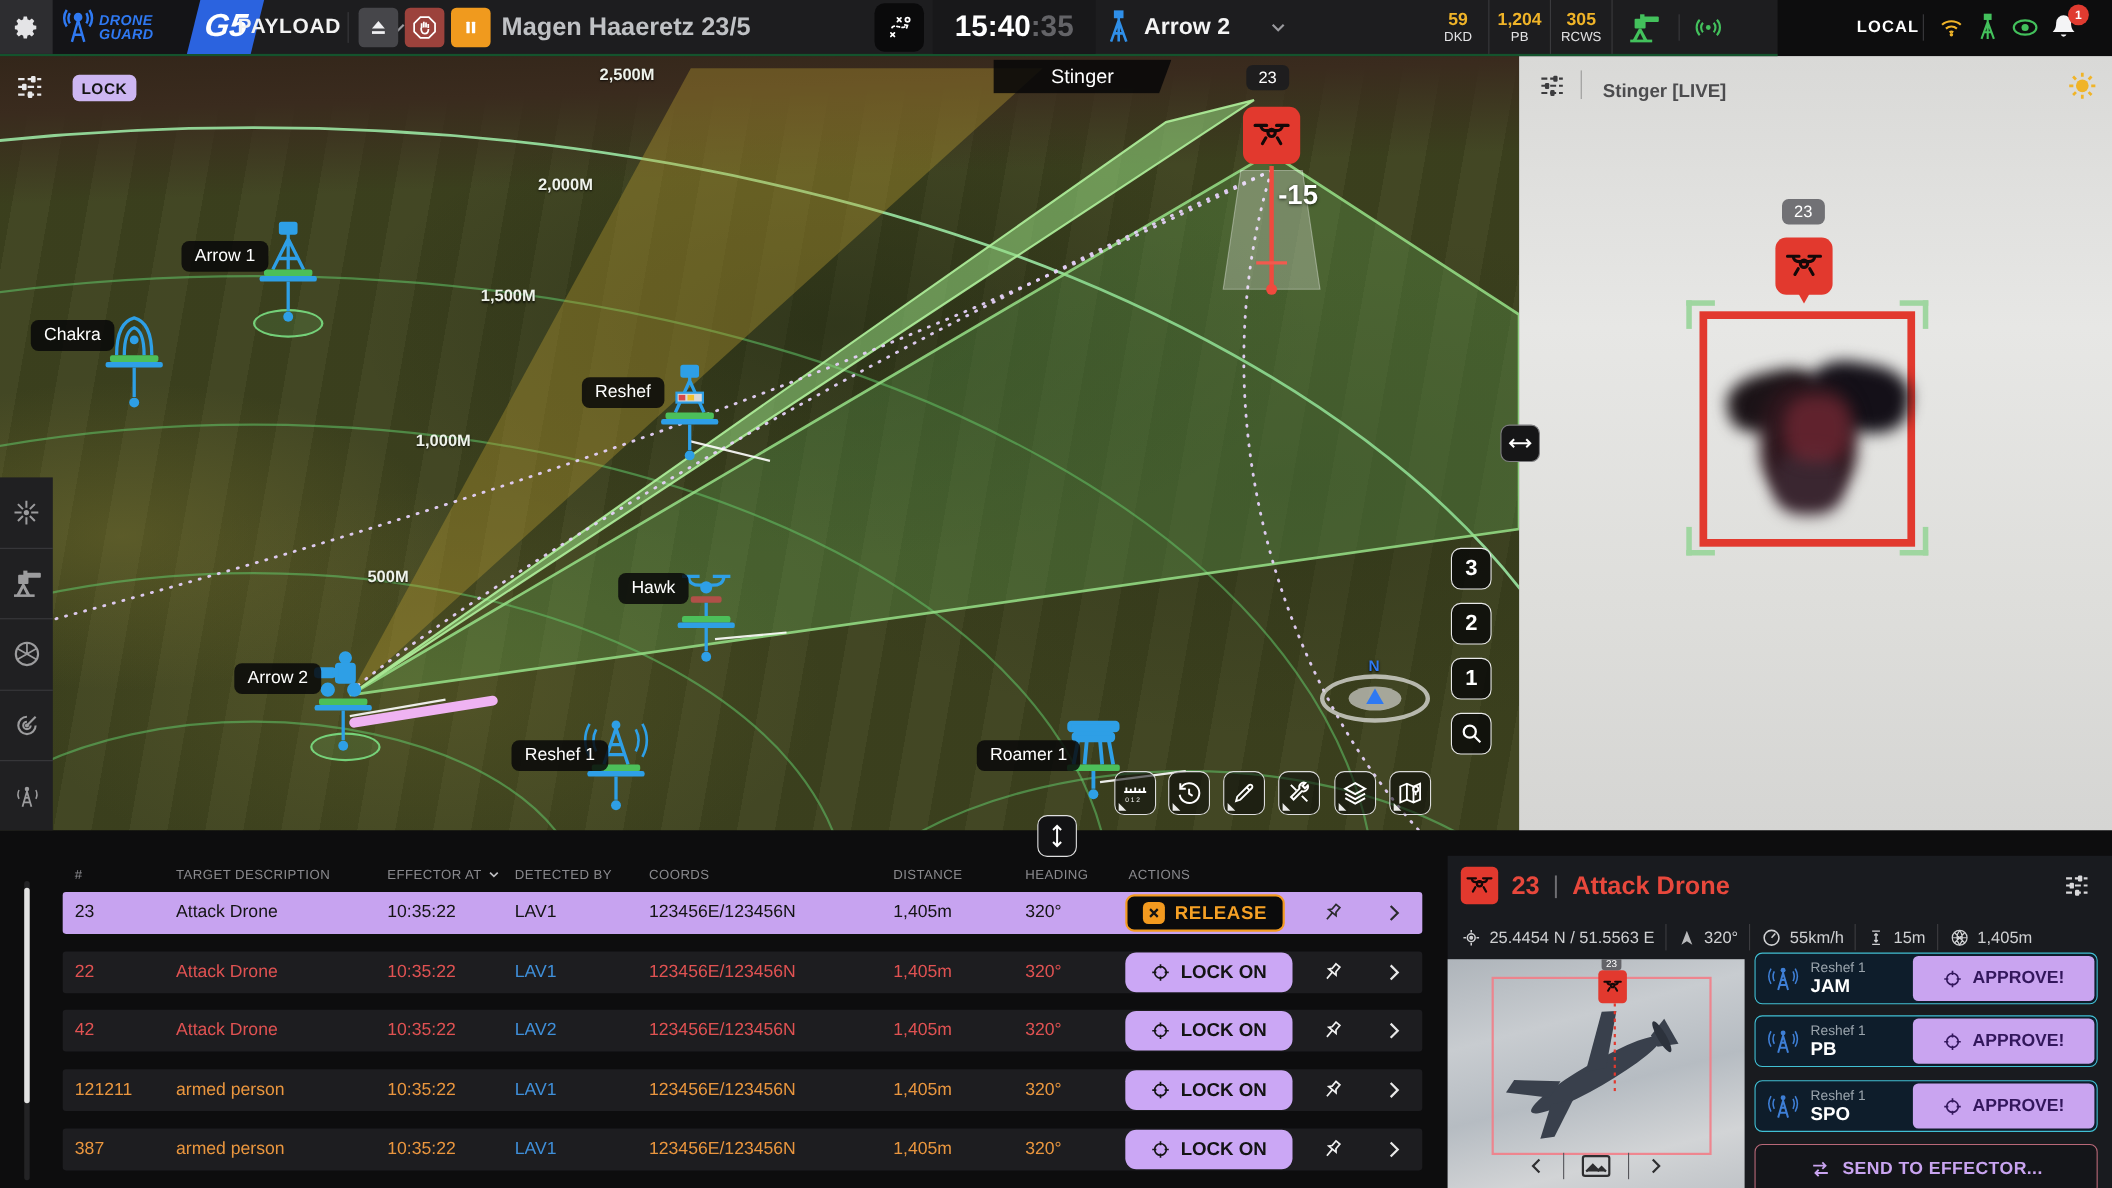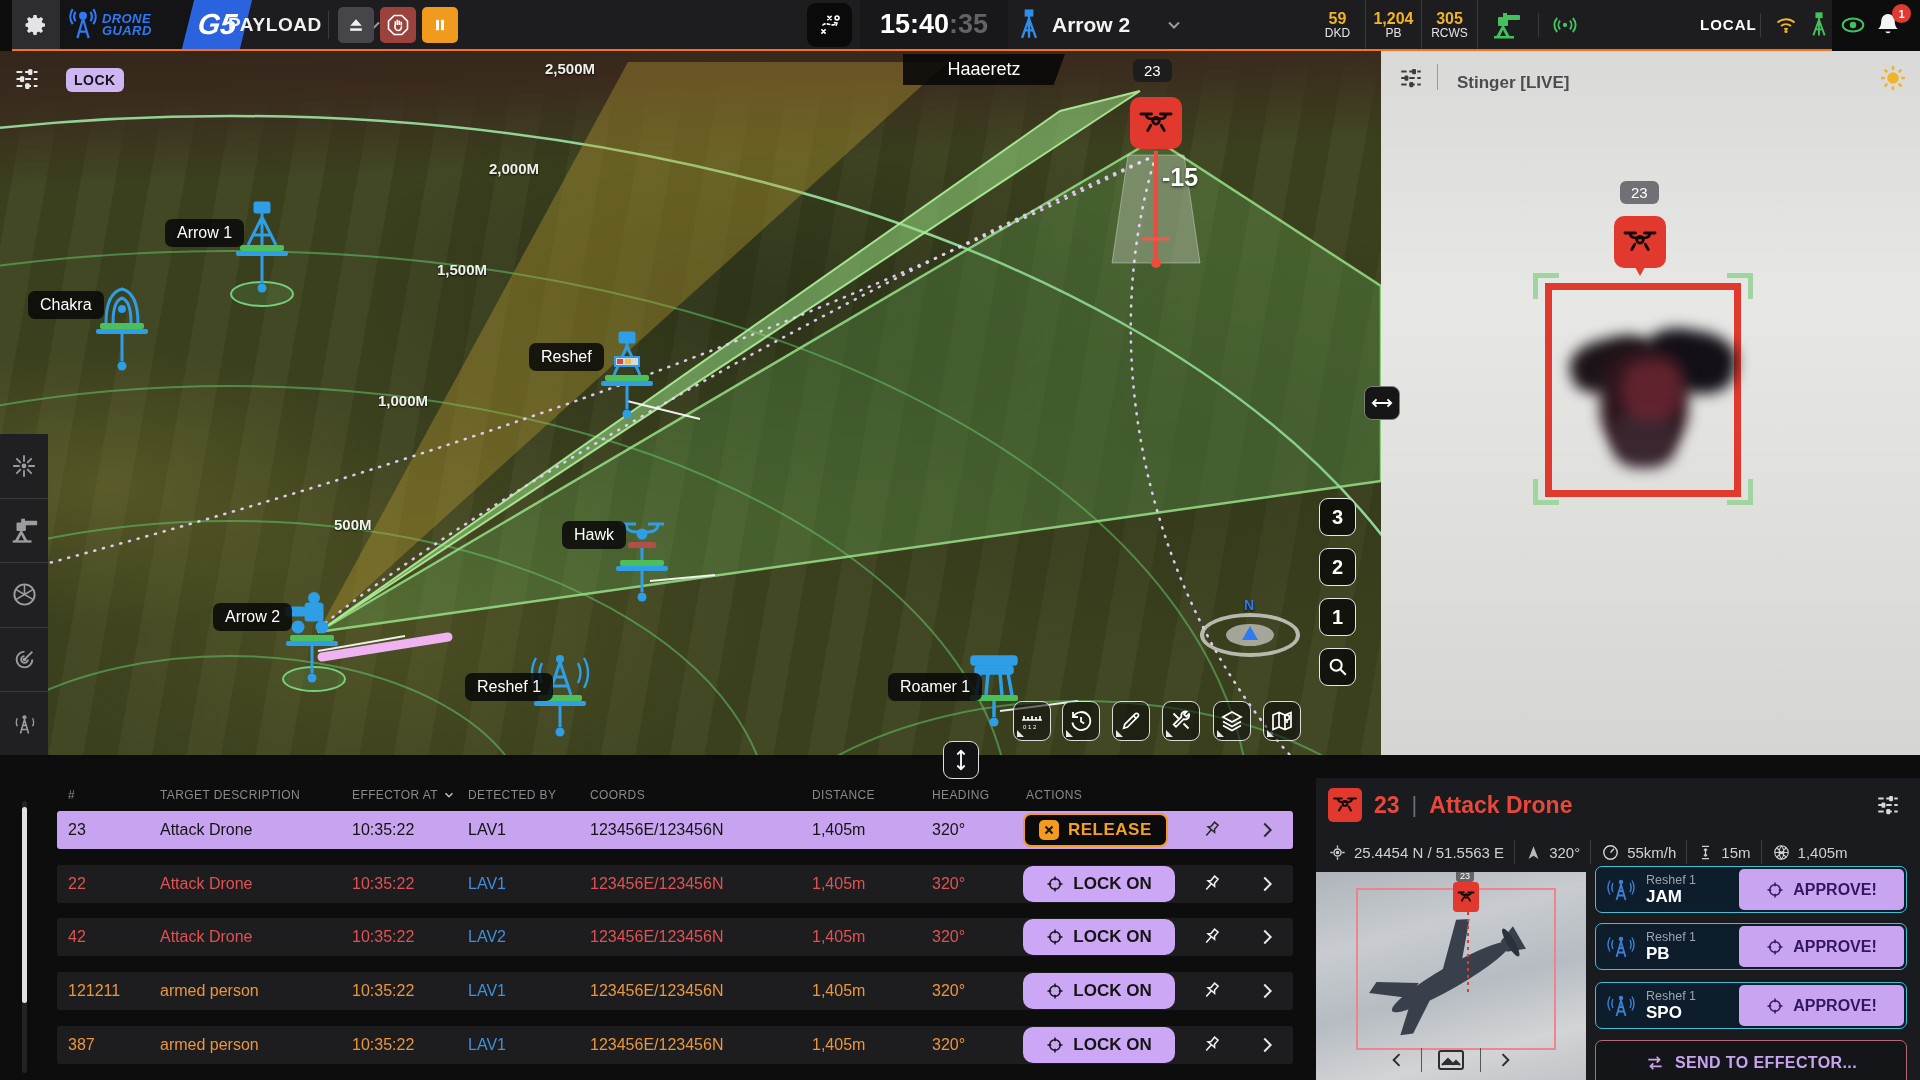--- a/index.html
+++ b/index.html
@@ -10,21 +10,21 @@
     --green:#43c15c; --amber:#f0b428; --maptxt:#fff;
   }
   *{box-sizing:border-box}
   html,body{margin:0;padding:0;background:#000}
   body{font-family:"Liberation Sans",sans-serif;-webkit-font-smoothing:antialiased}
   .root{position:relative;width:1920px;height:1080px;overflow:hidden;background:var(--bg);color:#fff}
   .abs{position:absolute}
   svg{display:block}
 
   
-  .topbar{position:absolute;left:12px;top:0;width:1820px;height:51px;background:var(--bar);border-bottom:2px solid #f97316;z-index:50}
+  .topbar{position:absolute;left:0;top:0;width:1616px;height:51px;background:var(--bar);border-bottom:2px solid #14532d;z-index:50}
   .tb-gear{left:0;top:0;width:48px;height:49px;background:#2d2d30;display:flex;align-items:center;justify-content:center;cursor:pointer}
   .logo{left:48px;top:0;width:162px;height:49px;background:#141417;display:flex;align-items:center}
   .logo-ant{margin-left:8px}
   .logo-txt{margin-left:4px;color:var(--brand);font-size:13px;font-weight:800;font-style:italic;line-height:12px;letter-spacing:.4px}
   .g5{position:absolute;left:128px;top:0;width:58px;height:49px;background:#2b63df;transform:skewX(-14deg);display:flex;align-items:center;justify-content:center}
   .g5 span{transform:skewX(7deg);font-size:29px;font-weight:900;font-style:italic;color:#fff}
   .payload{left:216px;top:0;height:49px;display:flex;align-items:center;gap:42px;cursor:pointer}
   .payload-lab{font-size:19px;font-weight:700;color:#f2f2f2;letter-spacing:.6px}
   .vdiv{width:1px;background:#3a3a3d}
   .tb-btn{top:7px;width:36px;height:36px;border-radius:5px;display:flex;align-items:center;justify-content:center;cursor:pointer}
@@ -207,20 +207,21 @@
     </div>
     <div class="abs tb-btn" style="left:410px;background:#f09a1e">
       <svg width="16" height="16" viewBox="0 0 24 24">
           <g fill="#fff">
             <rect x="6" y="4" width="4.5" height="16" rx="1"></rect>
             <rect x="13.5" y="4" width="4.5" height="16" rx="1"></rect>
           </g>
         </svg>
     </div>
 
+    <div class="abs mission">Magen Haaeretz 23/5</div>
 
     <div class="abs tactics">
       <svg width="26" height="26" viewBox="0 0 24 24">
           <g stroke="#fff" stroke-width="1.5" fill="none" stroke-linecap="round">
             <path d="M4.5 16.5l3 3M7.5 16.5l-3 3M10 4l3 3M13 4l-3 3"></path>
             <circle cx="18.5" cy="5.5" r="1.8"></circle>
             <path d="M5.5 12 C 9 8.5, 13.5 14.5, 17.5 10.5" stroke-dasharray="2.2 2.2"></path>
             <path d="M16.2 9.8l2.2.4-.7 2.1"></path>
           </g>
         </svg>
@@ -356,21 +357,21 @@
       <svg width="30" height="28" viewBox="0 0 24 24">
           <g stroke="#e8e8ea" stroke-width="1.8" fill="#e8e8ea">
             <path d="M3 6h18M3 12h18M3 18h18" stroke-dasharray="5 2.4"></path>
             <rect x="13" y="3.6" width="3.6" height="5" rx="1" stroke="none"></rect>
             <rect x="6" y="9.6" width="3.6" height="5" rx="1" stroke="none"></rect>
             <rect x="10.5" y="15.6" width="3.6" height="5" rx="1" stroke="none"></rect>
           </g>
         </svg>
     </div>
     <div class="auto">LOCK</div>
-    <div class="panorama">Haaeretz</div>
+    <div class="panorama">Stinger</div>
 
     <div class="rangelab" style="left:545px;top:9px">2,500M</div>
     <div class="rangelab" style="left:489px;top:109px">2,000M</div>
     <div class="rangelab" style="left:437px;top:210px">1,500M</div>
     <div class="rangelab" style="left:378px;top:341px">1,000M</div>
     <div class="rangelab" style="left:334px;top:465px">500M</div>
 
     <div class="ring" style="left:230px;top:230px"></div>
     <div class="ring" style="left:282px;top:615px"></div>
 

